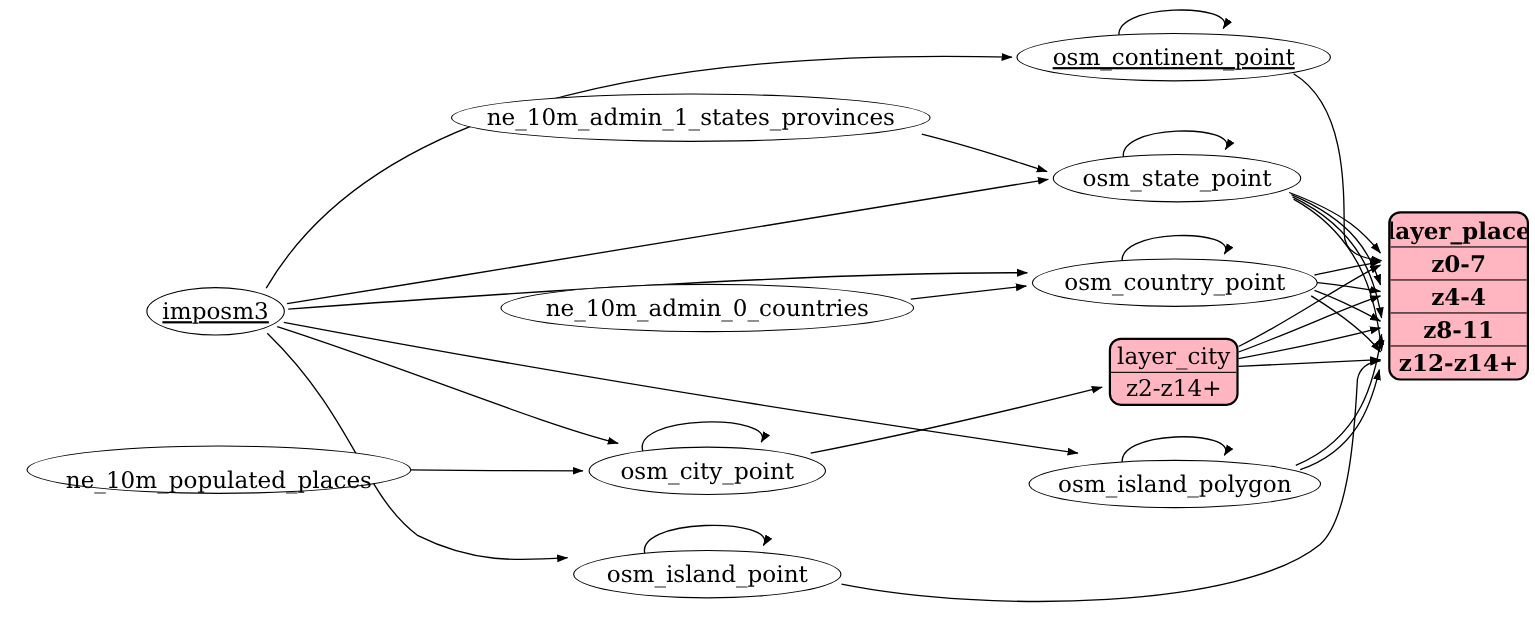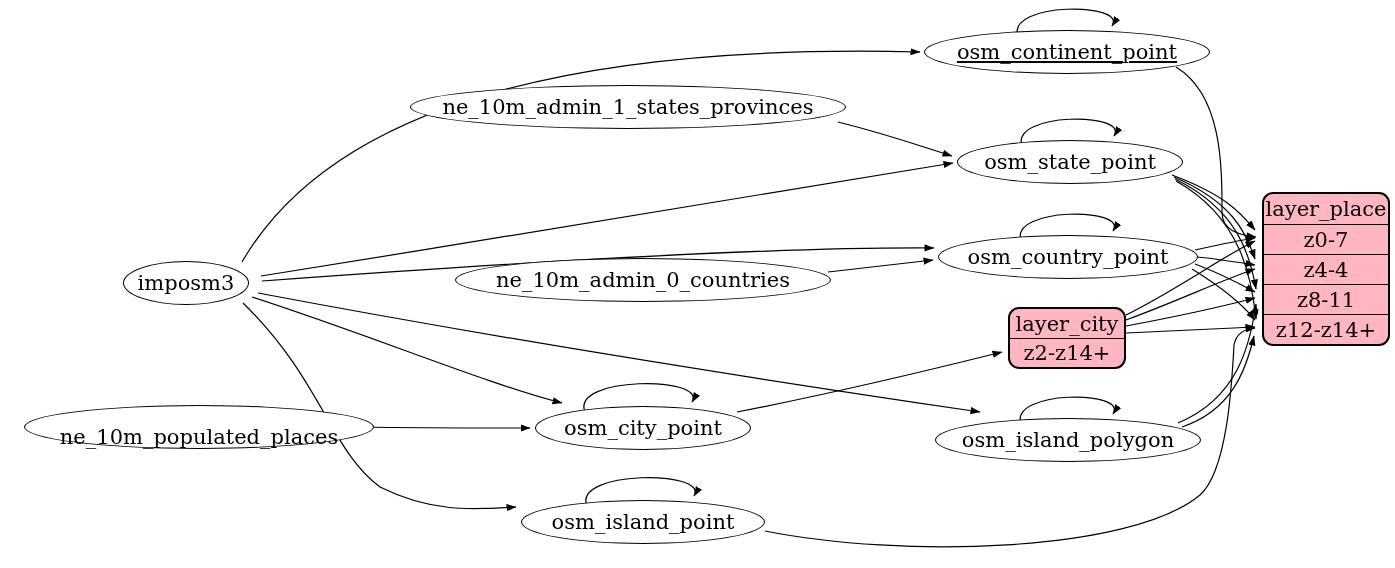--- a/index.html
+++ b/index.html
@@ -18,21 +18,21 @@
   .record {
     position:absolute; border:2px solid #000; border-radius:11px;
     background:#ffb6c1; box-sizing:border-box; overflow:hidden;
     font-size:21px; text-align:center;
   }
   .rrow {
     display:flex; align-items:center; justify-content:center;
     border-top:1.4px solid #000; box-sizing:border-box; white-space:nowrap;
   }
   .rrow:first-child { border-top:none; }
-  #layer_place .rrow { height:30px; }
+  #layer_place .rrow { height:30px;font-weight:bold; }
   #layer_city .rrow { height:29px; }
 </style>
 </head>
 <body>
 
 <div class="canvas">
 
   <svg class="edge-layer" id="edge-layer" viewBox="0 0 1395 568" xmlns="http://www.w3.org/2000/svg">
     <defs>
       <marker id="arrow" markerWidth="11" markerHeight="9" refX="9.5" refY="4" orient="auto" markerUnits="userSpaceOnUse">
@@ -68,21 +68,21 @@
         <path d="M1126,315 C1180,288 1220,258 1255,241" class="edge" marker-end="url(#arrow)"></path>
         <path d="M1126,320 C1180,300 1222,280 1255,269" class="edge" marker-end="url(#arrow)"></path>
         <path d="M1126,326 C1185,315 1228,305 1255,298" class="edge" marker-end="url(#arrow)"></path>
         <path d="M1126,333 C1190,330 1228,328 1255,327" class="edge" marker-end="url(#arrow)"></path>
         <path d="M1178,423 C1238,398 1250,345 1256,304" class="edge" marker-end="url(#arrow)"></path>
         <path d="M1182,427 C1232,410 1246,370 1254,336" class="edge" marker-end="url(#arrow)"></path>
         <path d="M765,531 C900,558 1130,553 1200,495 C1228,470 1232,380 1234,345 C1236,334 1244,329 1255,328" class="edge" marker-end="url(#arrow)"></path>
       </g>
   </svg>
 
-  <div class="node" id="imposm3" style="left:123px;top:261px;width:126px;height:44px;">
+  <div class="node" id="imposm3" style="left:133px;top:261px;width:126px;height:44px;text-decoration:underline;">
     <span>imposm3</span>
   </div>
 
   <div class="node" id="ne_10m_admin_1_states_provinces" style="left:410px;top:85px;width:436px;height:44px;">
     <span>ne_10m_admin_1_states_provinces</span>
   </div>
 
   <div class="node" id="ne_10m_admin_0_countries" style="left:455px;top:258px;width:376px;height:44px;">
     <span>ne_10m_admin_0_countries</span>
   </div>

